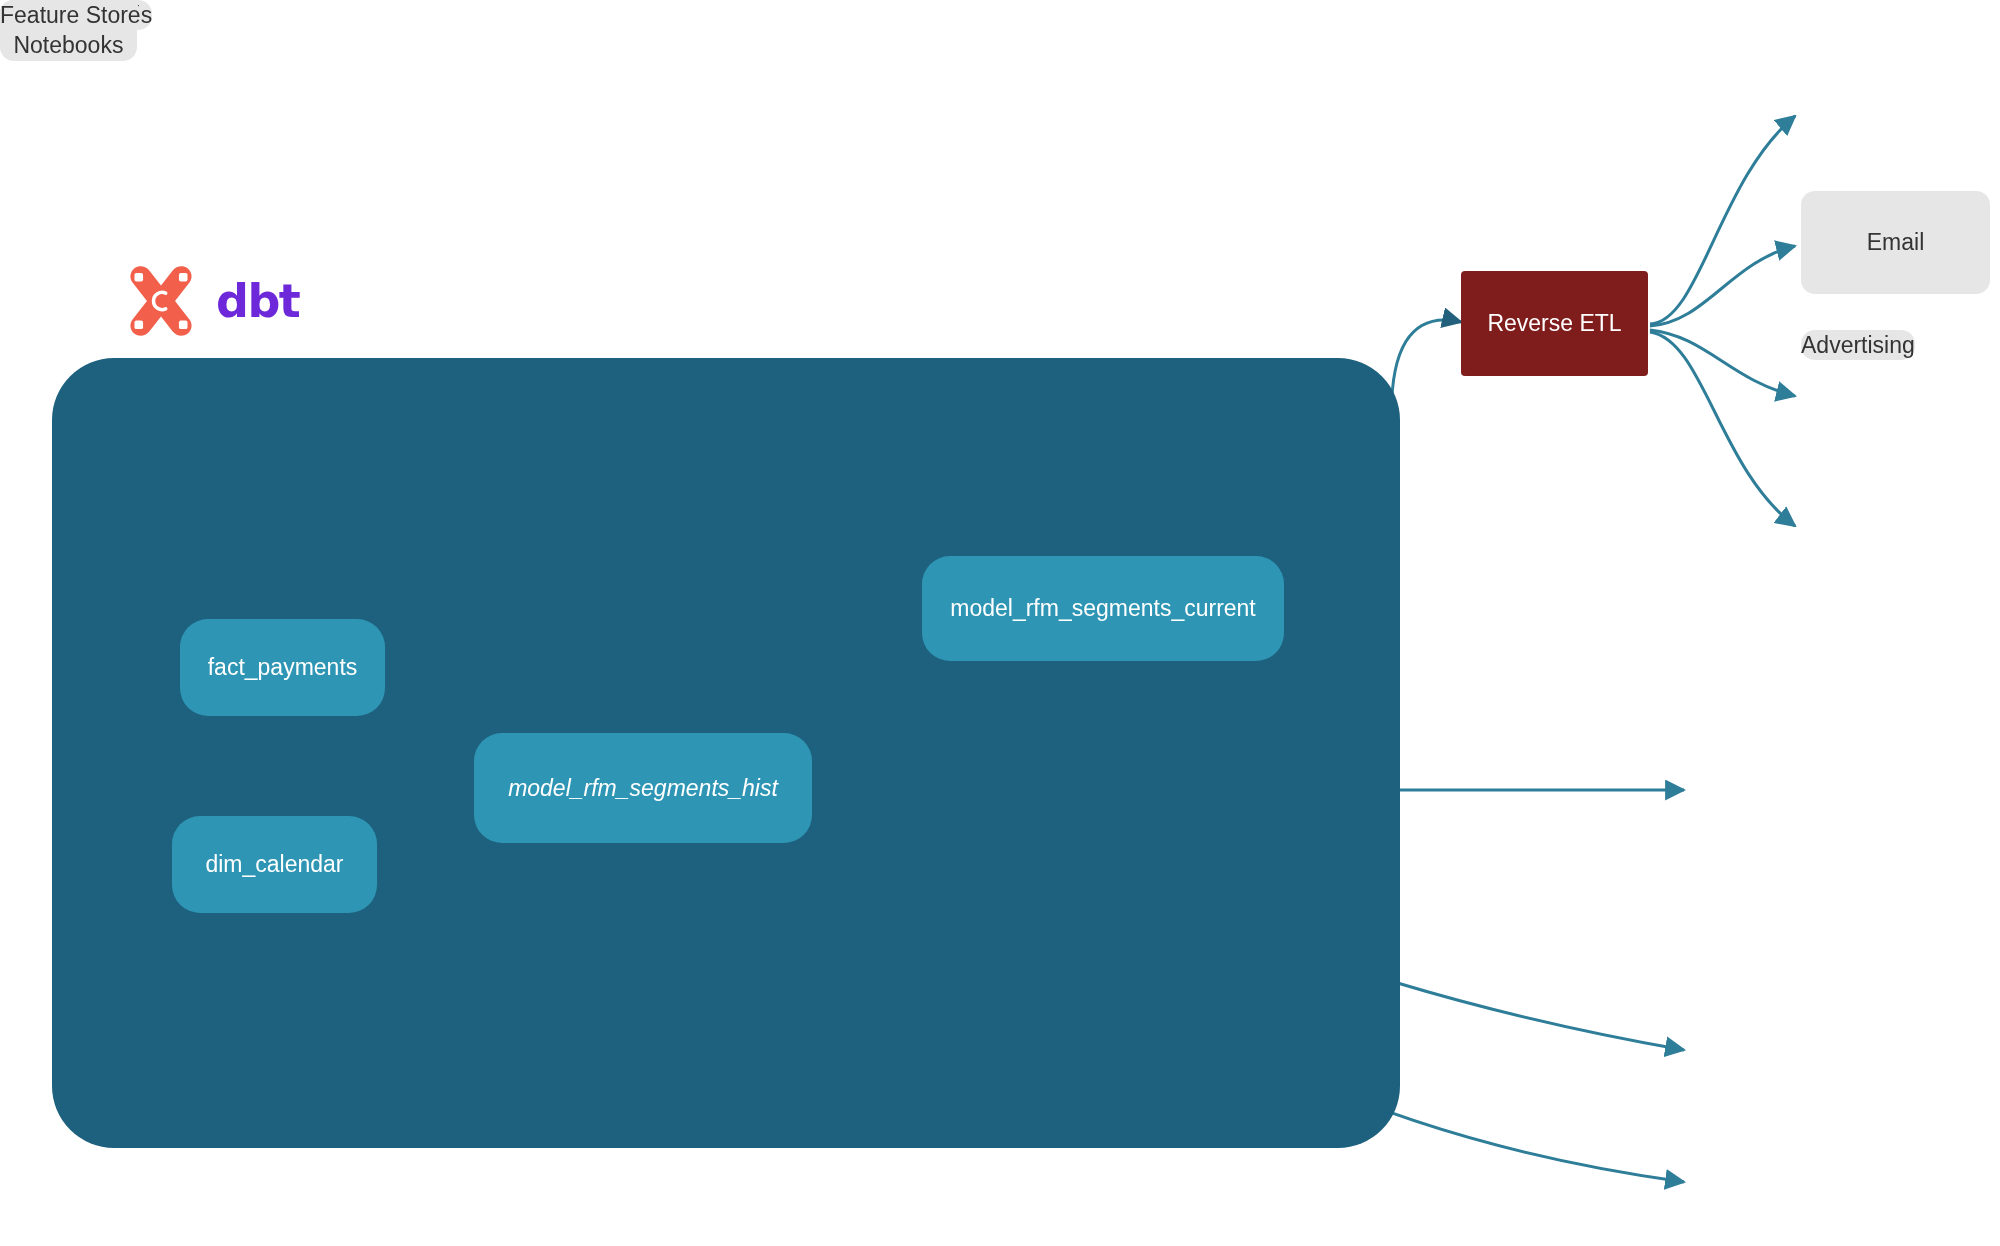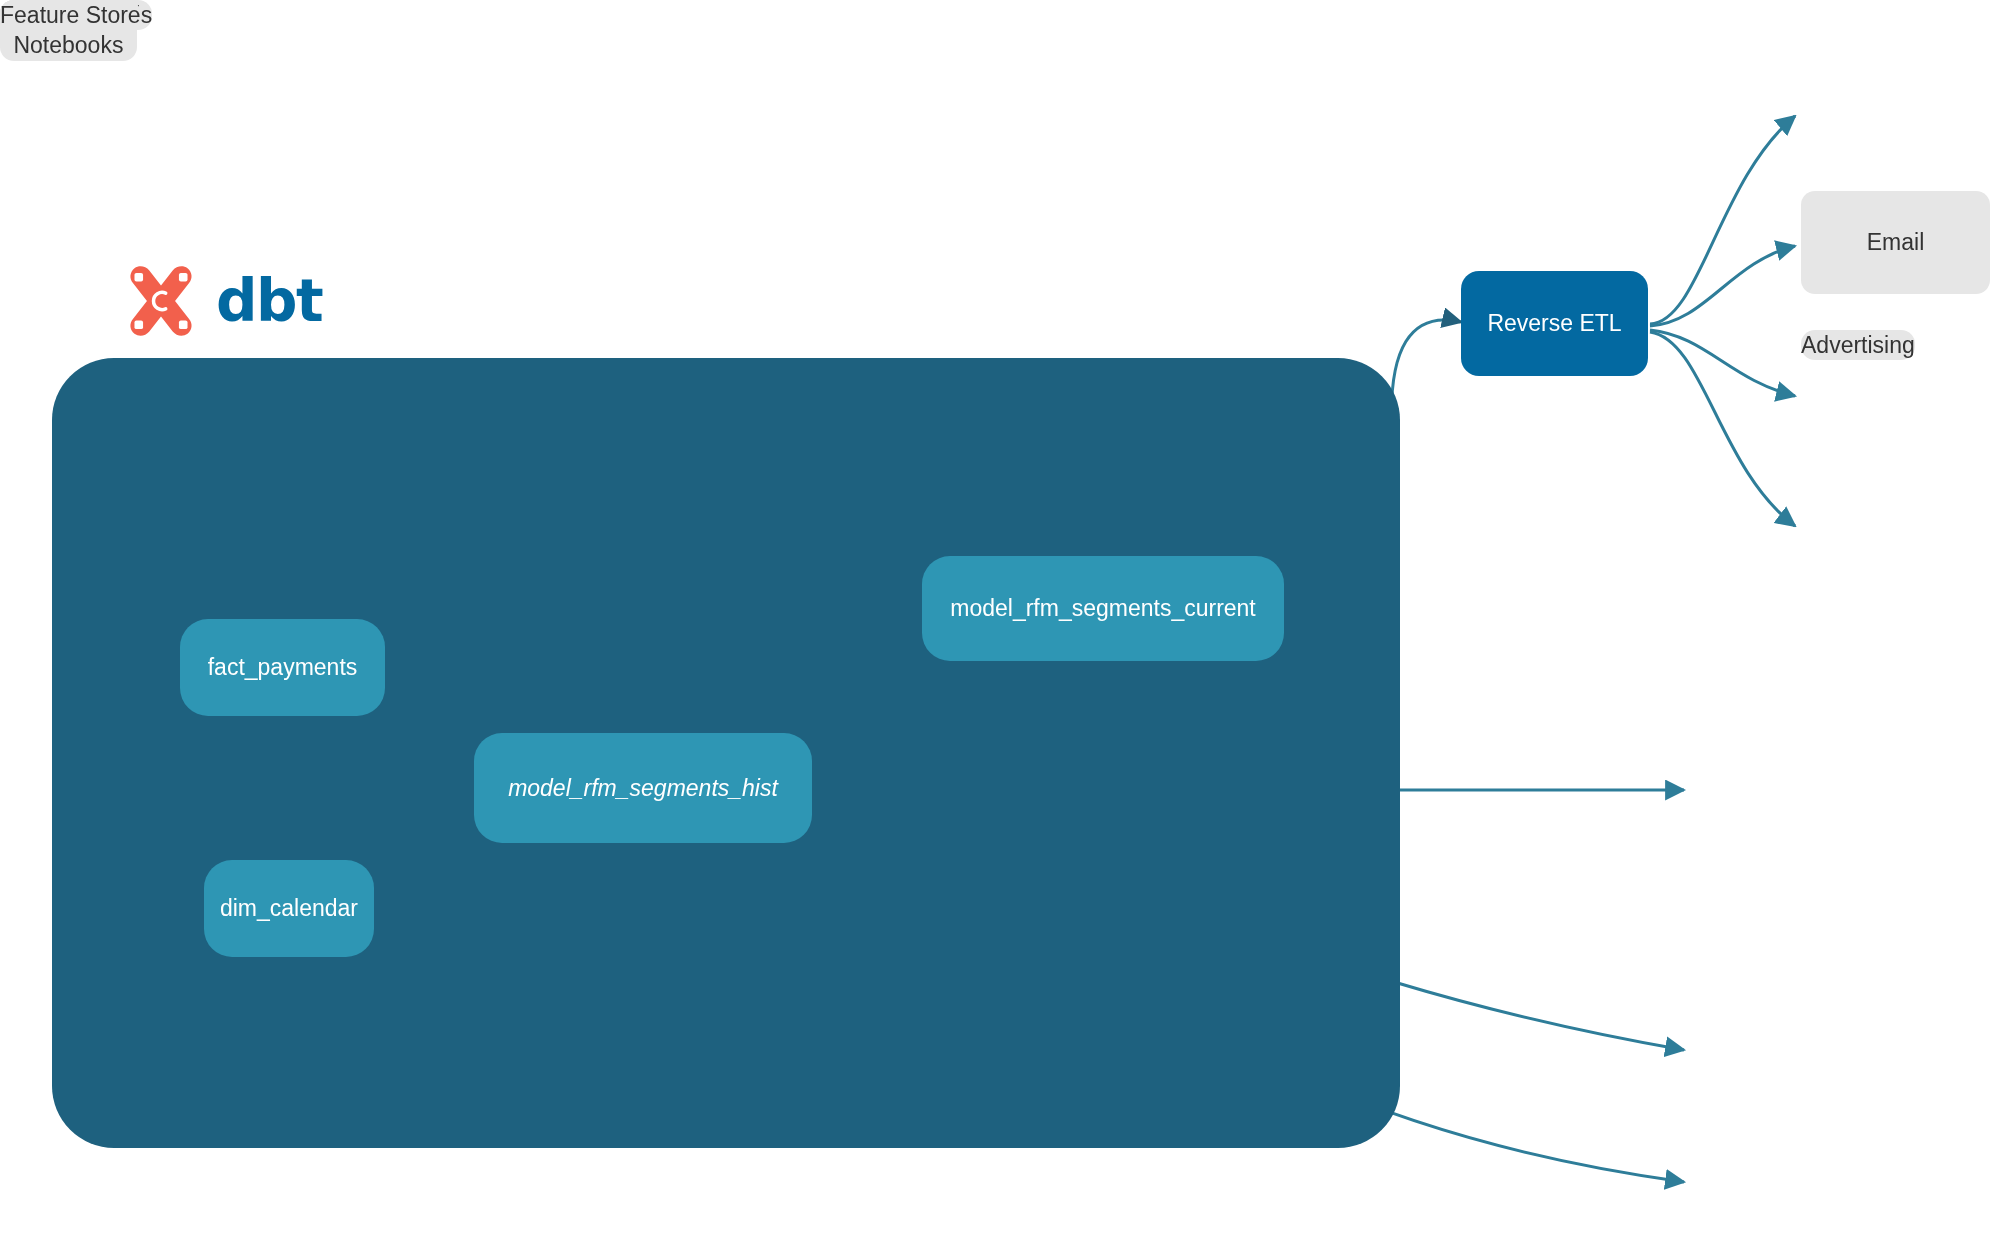--- a/index.html
+++ b/index.html
@@ -30,23 +30,23 @@
   .brand {
     position: absolute;
     left: 122px;
     top: 262px;
     display: flex;
     align-items: center;
     gap: 16px;
   }
   .brand-mark { width: 78px; height: 78px; display: block; }
   .brand-word {
-    font-size: 58px;
+    font-size: 46px;
     font-weight: 700;
-    color: #0369a1;
+    color: #6d28d9;
     letter-spacing: -1.5px;
     line-height: 1;
     font-family: "DejaVu Sans", sans-serif;
   }
 
   
   .project-container {
     position: absolute;
     left: 52px;
     top: 358px;
@@ -66,36 +66,36 @@
     box-sizing: border-box;
     border-radius: 14px;
   }
   .node-model {
     background: #2E96B4;
     color: #ffffff;
     font-size: 23px;
     border-radius: 28px;
   }
   .node-reverse-etl {
-    background: #0369a1;
+    background: #7f1d1d;
     color: #ffffff;
     font-size: 23px;
-    border-radius: 18px;
+    border-radius: 4px;
   }
   .node-dest {
     background: #E6E6E6;
     color: #333333;
     font-size: 23px;
     border-radius: 14px;
     line-height: 1.32;
   }
 
   
   #node-fact-payments      { left: 180px;  top: 619px;  width: 205px; height: 97px; }
-  #node-dim-calendar       { left: 172px;  top: 860px;  width: 170px; height: 97px; margin-left: 32px; }
+  #node-dim-calendar       { left: 172px;  top: 816px;  width: 205px; height: 97px; }
   #node-rfm-hist           { left: 474px;  top: 733px;  width: 338px; height: 110px; font-style: italic; }
   #node-rfm-current        { left: 922px;  top: 556px;  width: 362px; height: 105px; }
 
   #node-reverse-etl        { left: 1461px; top: 271px;  width: 187px; height: 105px; }
 
   #node-crm                { left: 1801px; top: 52px;   width: 189px; height: 103px; }
   #node-email              { left: 1801px; top: 191px;  width: 189px; height: 103px; }
   #node-advertising        { left: 1801px; top": 0;     width: 189px; height: 103px; }
   #node-sms-push           { left: 1801px; top: 470px;  width: 189px; height: 103px; }
 

